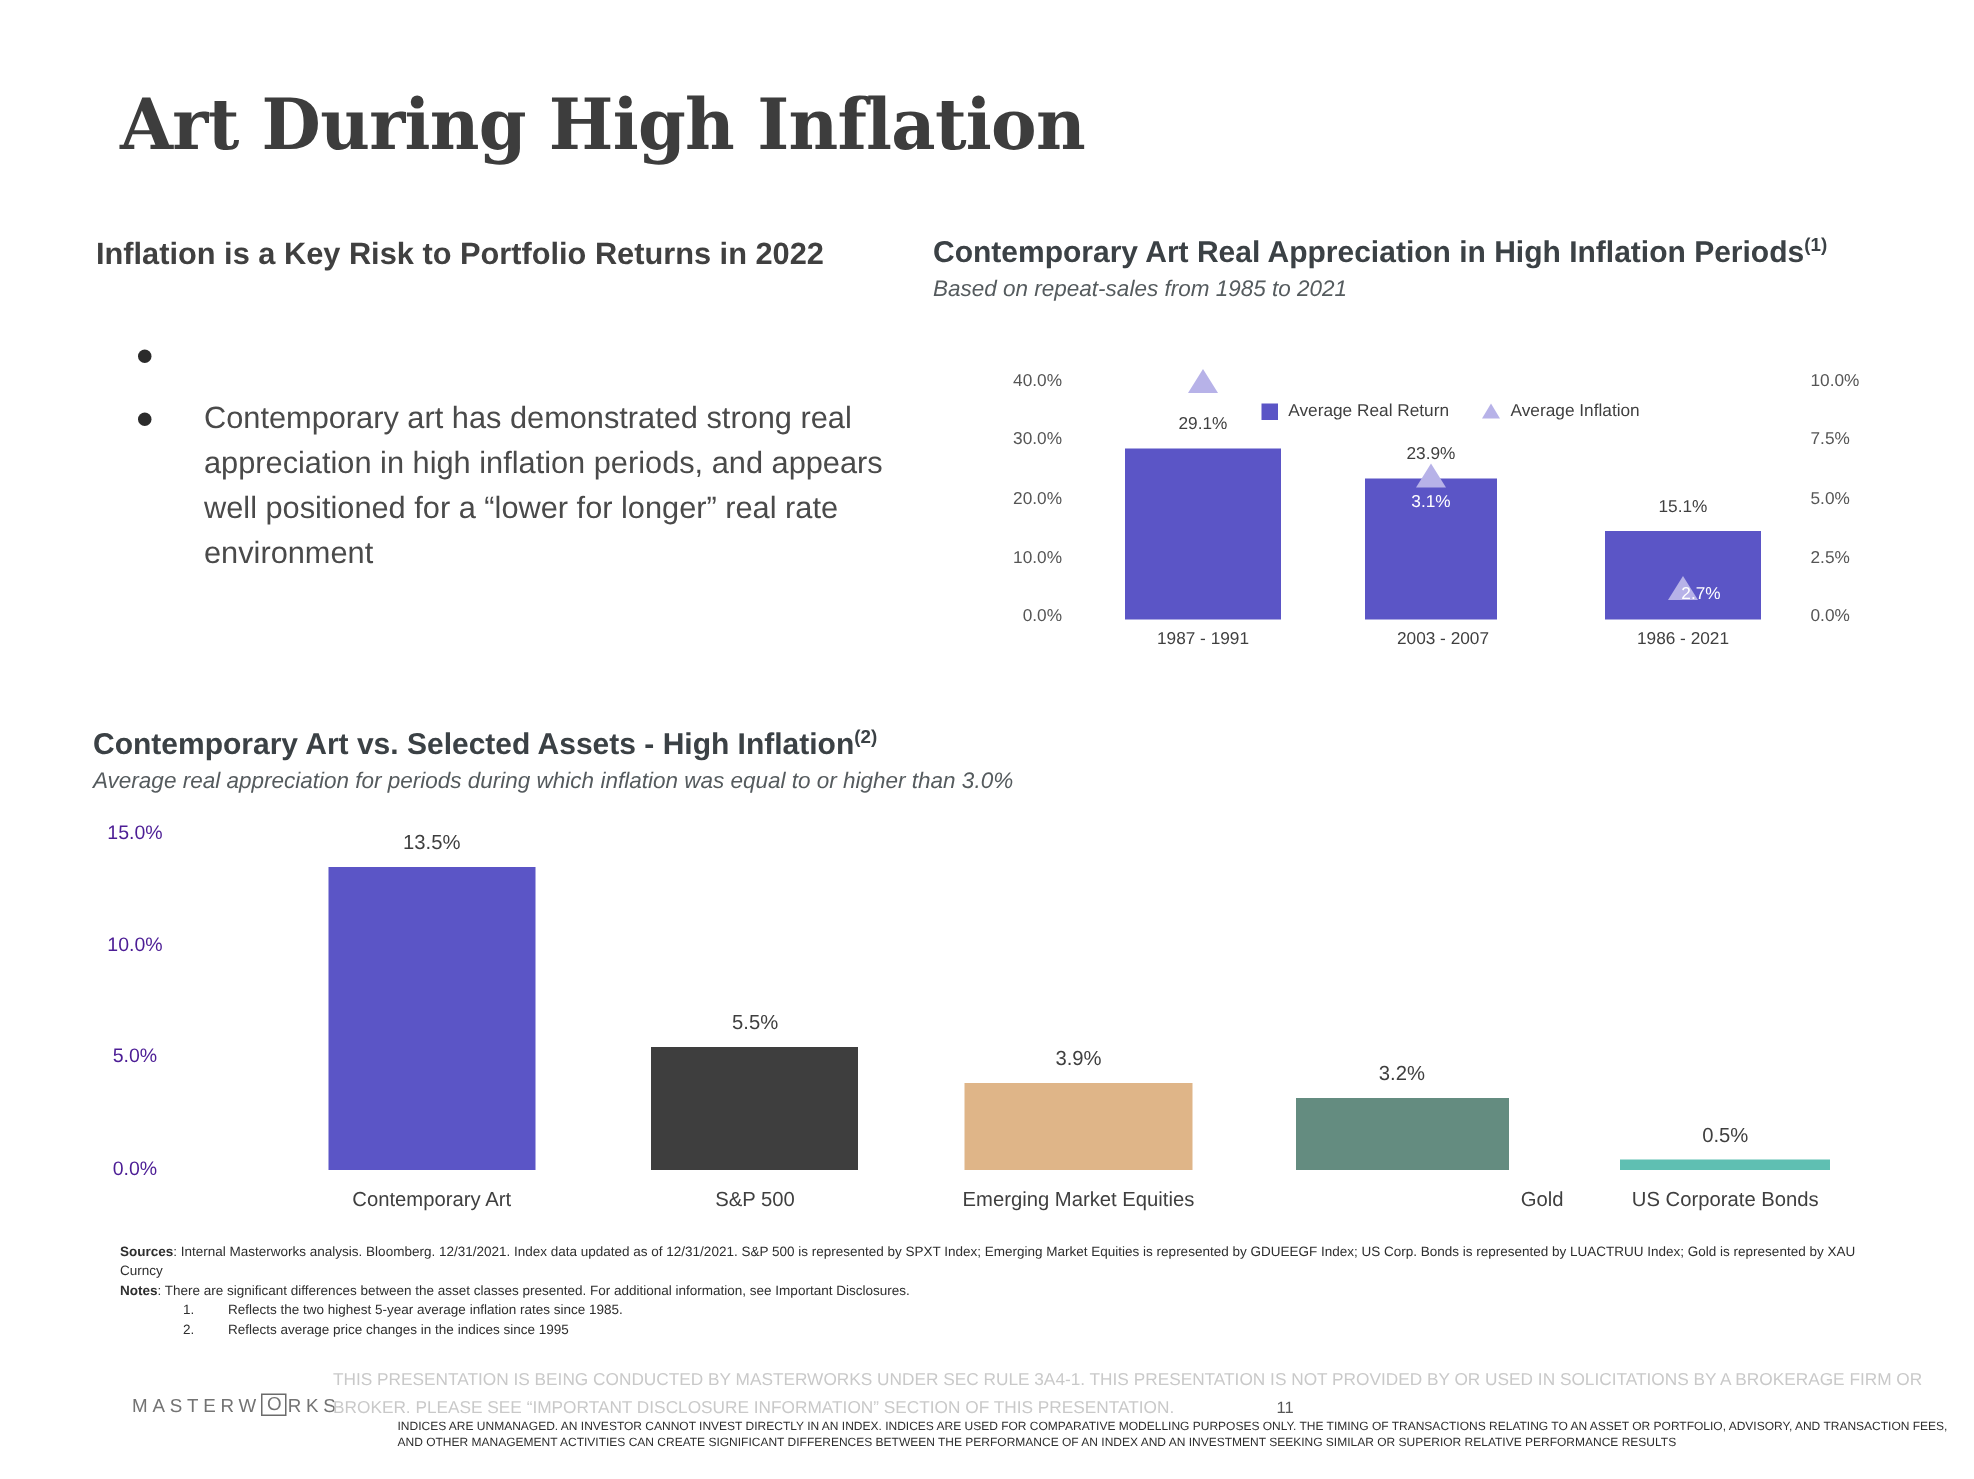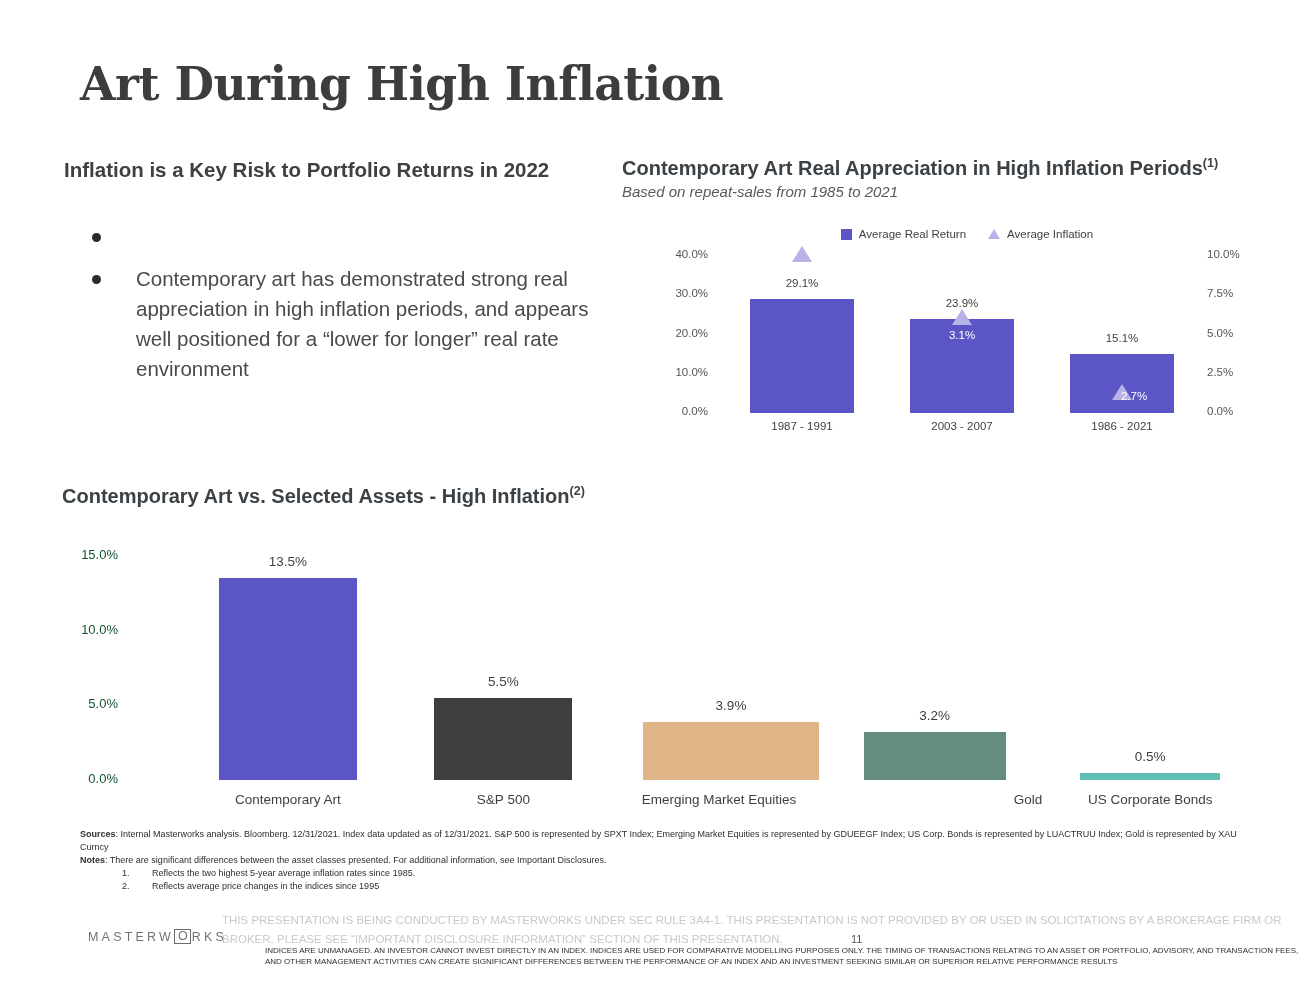--- a/index.html
+++ b/index.html
@@ -103,21 +103,21 @@
     left: 622px;
     top: 228px;
     width: 690px;
     display: flex;
     justify-content: center;
     align-items: center;
     gap: 22px;
     font-size: 11.5px;
     color: #3f3f3f;
   }
-  .legend-item { display: flex; align-items: center; gap: 7px; }
+  .legend-item { display: flex; align-items: center; gap: 7px; margin-top: 40px; }
   .legend-swatch-sq {
     width: 11px; height: 11px; background: #5B55C6; display: block;
   }
   .legend-swatch-tri {
     width: 0; height: 0;
     border-left: 6px solid transparent;
     border-right: 6px solid transparent;
     border-bottom: 10px solid #B7B2E8;
     display: block;
   }
@@ -187,23 +187,23 @@
     position: absolute;
     left: 62px;
     top: 548px;
     width: 1200px;
     height: 238px;
   }
   .c2-ytick {
     position: absolute;
     left: 0;
     width: 56px;
-    text-align: right;
+    text-align: center;
     font-size: 13px;
-    color: #14532d;
+    color: #4c1d95;
   }
   .c2-bar {
     position: absolute;
     bottom: 0;
   }
   .c2-value {
     position: absolute;
     top: -24px;
     left: 0;
     width: 100%;
@@ -326,52 +326,53 @@
       <div class="axis-label axis-right" style="left: 585px; top: 39.25px;">7.5%</div>
       <div class="axis-label axis-right" style="left: 585px; top: 78.5px;">5.0%</div>
       <div class="axis-label axis-right" style="left: 585px; top: 117.75px;">2.5%</div>
       <div class="axis-label axis-right" style="left: 585px; top: 157px;">0.0%</div>
       <div class="c1-bar" style="left: 128px; width: 104px; height: 114.218px; bottom: 25px; background: rgb(91, 85, 198);">
         <div class="c1-bar-value">29.1%</div>
         <div class="c1-tri" style="top: -52.8675px; border-bottom-color: rgb(183, 178, 232);"></div>
         <div class="c1-tri-value" style="top: -32.8675px;">4.5%</div>
       </div>
       <div class="c1-cat" style="left: 100px; width: 160px; top: 172px;">1987 - 1991</div>
-      <div class="c1-bar" style="left: 288px; width: 104px; height: 93.8075px; bottom: 25px; background: rgb(91, 85, 198);">
+      <div class="c1-bar" style="left: 288px; width: 88px; height: 93.8075px; bottom: 25px; background: rgb(91, 85, 198);">
         <div class="c1-bar-value">23.9%</div>
         <div class="c1-tri" style="top: -10.4775px; border-bottom-color: rgb(183, 178, 232);"></div>
         <div class="c1-tri-value" style="top: 9.5225px;">3.1%</div>
       </div>
       <div class="c1-cat" style="left: 260px; width: 160px; top: 172px;">2003 - 2007</div>
       <div class="c1-bar" style="left: 448px; width: 104px; height: 59.2675px; bottom: 25px; background: rgb(91, 85, 198);">
         <div class="c1-bar-value">15.1%</div>
         <div class="c1-tri" style="top: 30.3425px; border-bottom-color: rgb(183, 178, 232);"></div>
         <div class="c1-tri-value" style="top: 36px; padding-left: 12px;">2.7%</div>
       </div>
       <div class="c1-cat" style="left: 420px; width: 160px; top: 172px;">1986 - 2021</div>
     </div>
 
   <div id="chart2-head">
     <div class="chart-title"><span>Contemporary Art vs. Selected Assets - High Inflation</span><sup>(2)</sup></div>
+    <div class="chart-sub">Average real appreciation for periods during which inflation was equal to or higher than 3.0%</div>
   </div>
 
   <div id="chart2-plot">
       <div class="c2-ytick" style="top: -1px;">15.0%</div>
       <div class="c2-ytick" style="top: 73.6667px;">10.0%</div>
       <div class="c2-ytick" style="top: 148.333px;">5.0%</div>
       <div class="c2-ytick" style="top: 223px;">0.0%</div>
       <div class="c2-bar" style="left: 156.8px; width: 138px; height: 201.6px; bottom: 6px; background: rgb(91, 85, 198);">
         <div class="c2-value">13.5%</div>
       </div>
       <div class="c2-cat" style="position: absolute; top: 244px; left: 118px; width: 215.6px;">Contemporary Art</div>
       <div class="c2-bar" style="left: 372.4px; width: 138px; height: 82.1333px; bottom: 6px; background: rgb(62, 62, 62);">
         <div class="c2-value">5.5%</div>
       </div>
       <div class="c2-cat" style="position: absolute; top: 244px; left: 333.6px; width: 215.6px;">S&amp;P 500</div>
-      <div class="c2-bar" style="left: 581px; width: 152px; height: 58.24px; bottom: 6px; background: rgb(223, 181, 136); padding-left: 24px;">
+      <div class="c2-bar" style="left: 581px; width: 152px; height: 58.24px; bottom: 6px; background: rgb(223, 181, 136);">
         <div class="c2-value">3.9%</div>
       </div>
       <div class="c2-cat" style="position: absolute; top: 244px; left: 549.2px; width: 215.6px;">Emerging Market Equities</div>
       <div class="c2-bar" style="left: 801.6px; width: 142px; height: 47.7867px; bottom: 6px; background: rgb(100, 140, 128);">
         <div class="c2-value">3.2%</div>
       </div>
       <div class="c2-cat" style="position: absolute; top: 244px; left: 764.8px; width: 215.6px; text-align: right;">Gold</div>
       <div class="c2-bar" style="left: 1018.2px; width: 140px; height: 7.46667px; bottom: 6px; background: rgb(95, 191, 178);">
         <div class="c2-value">0.5%</div>
       </div>

